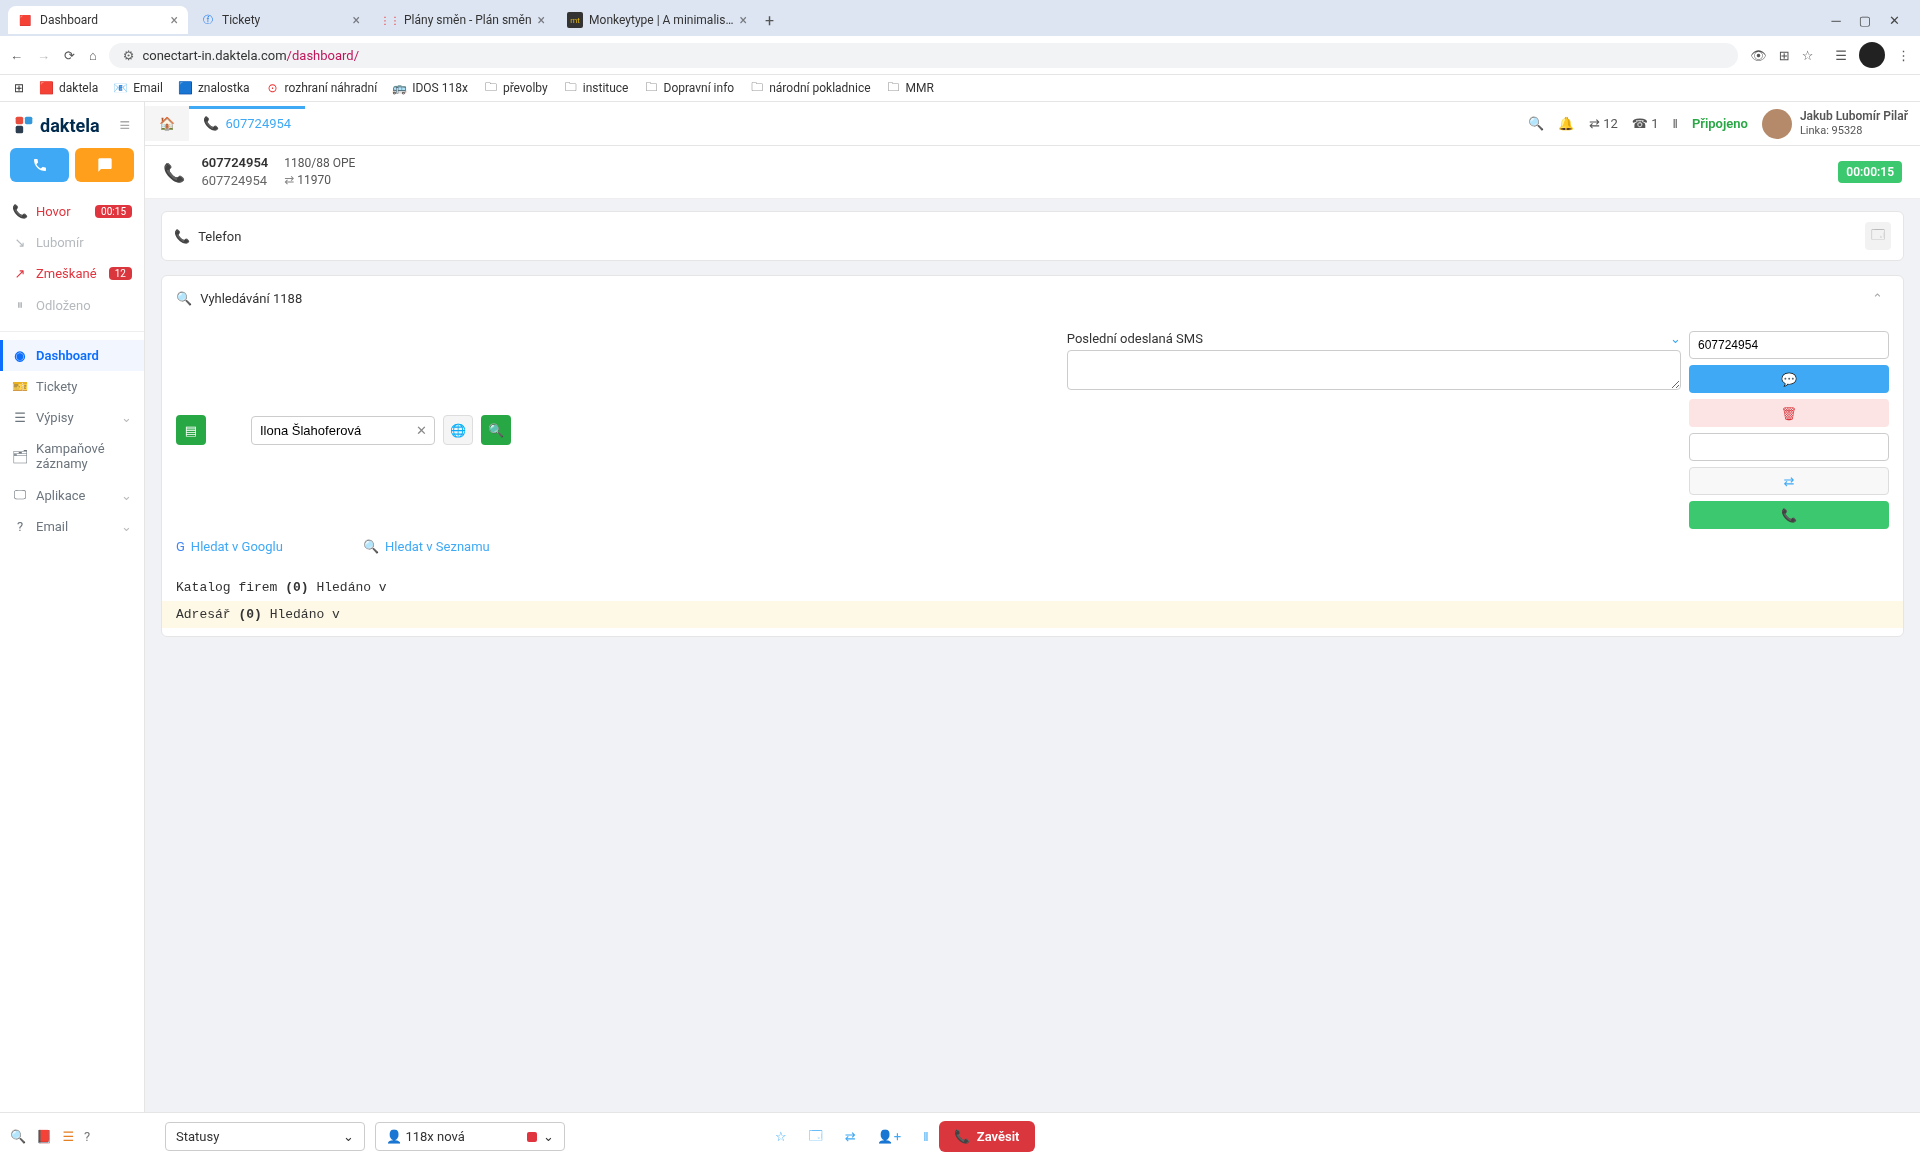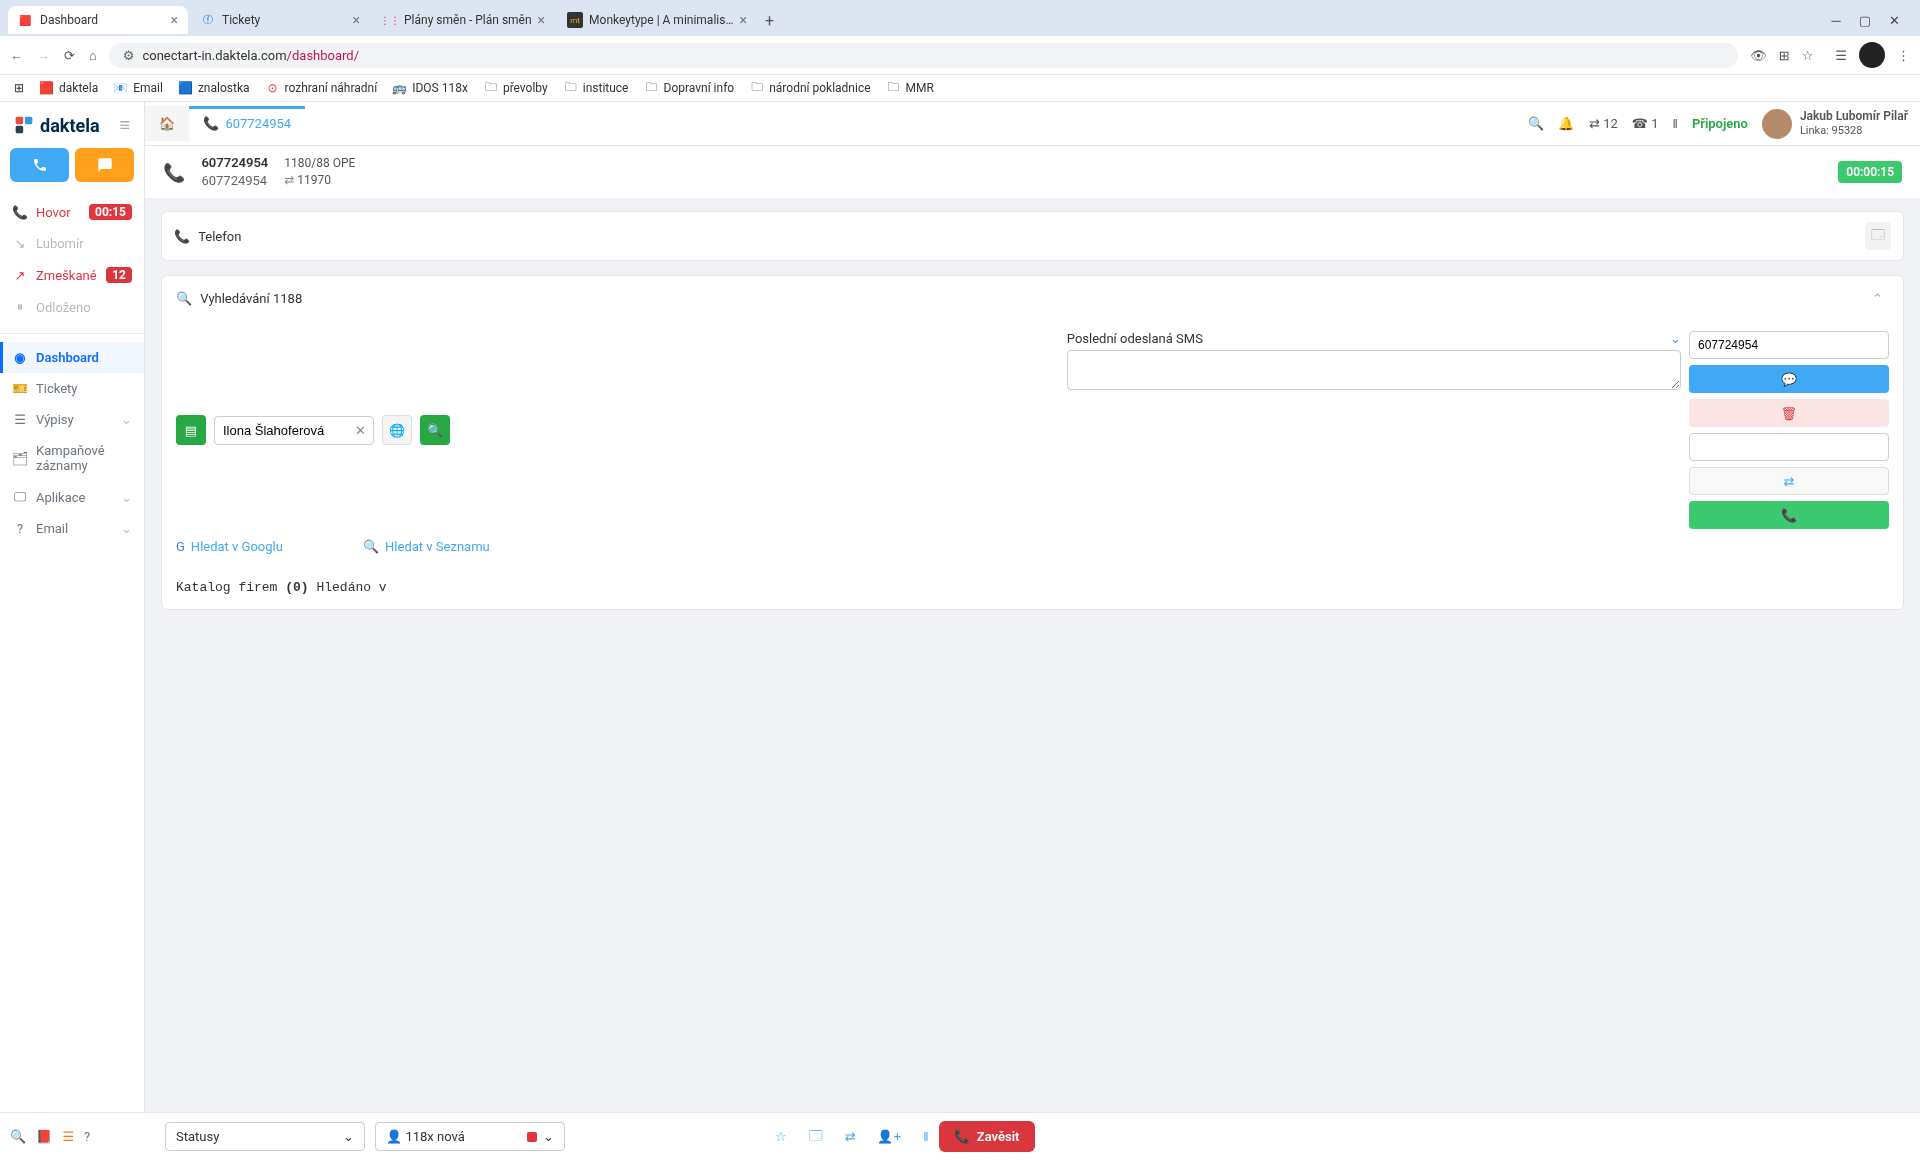--- a/index.html
+++ b/index.html
@@ -35,21 +35,21 @@
 
 .quickrow { display:flex; gap:6px; padding:0 10px 10px; }
 .qbtn { flex:1; height:34px; border-radius:6px; display:flex; align-items:center; justify-content:center; color:#fff; }
 .qbtn.phone { background:#3fa9f5; }
 .qbtn.chat { background:#ff9f1c; }
 
 .snav { list-style:none; padding:4px 0; }
 .snav li { display:flex; align-items:center; gap:8px; padding:8px 12px; color:#6c757d; font-size:13px; cursor:pointer; }
 .snav li.active { color:#0d6efd; border-left:3px solid #0d6efd; background:#f2f7ff; font-weight:600; padding-left:9px;}
 .snav .ic { width:16px; text-align:center; }
-.badge { margin-left:auto; background:#d9363e; color:#fff; font-size:12px; padding:1px 6px; border-radius:4px; font-weight:700; }
+.badge { margin-left:auto; background:#d9363e; color:#fff; font-size:10px; padding:1px 6px; border-radius:4px; font-weight:400; }
 .badge.red { background:#e0353e; }
 .chev { margin-left:auto; color:#bbb; }
 
 .main { flex:1; display:flex; flex-direction:column; background:#f0f2f5; }
 .apptop { display:flex; align-items:center; background:#fff; border-bottom:1px solid #e5e5e5; height:44px; }
 .apptab { padding:10px 14px; display:flex; align-items:center; gap:6px; color:#444; font-size:13px; }
 .apptab.home { background:#f5f5f5; }
 .apptab.active { border-top:3px solid #3fa9f5; color:#3fa9f5; padding-top:7px; }
 .topright { margin-left:auto; display:flex; align-items:center; gap:14px; padding:0 12px; color:#555; }
 .status-text { color:#28a745; font-weight:600; }
@@ -70,21 +70,21 @@
 .panel-h { display:flex; align-items:center; gap:8px; padding:10px 12px; font-size:13px; color:#333; }
 .panel-h.big { padding:12px 14px; }
 .panel-h .right { margin-left:auto; color:#aaa; background:#f2f2f2; padding:3px 6px; border-radius:4px; }
 
 .searchrow { display:flex; gap:10px; padding:10px 14px; flex-wrap:wrap; }
 .sleft { display:flex; gap:8px; align-items:center; flex:1; }
 .sqbtn { width:30px; height:30px; border-radius:4px; display:flex; align-items:center; justify-content:center; color:#fff; }
 .sqbtn.green { background:#28a745; }
 .sqbtn.gray { background:#f5f5f5; border:1px solid #ddd; color:#666; }
 .txtin { border:1px solid #ccc; border-radius:4px; padding:6px 8px; font-size:13px; }
-.txtin.who { width:160px; }
+.txtin.who { width:184px;margin-left:37px; }
 .txtin.where { flex:1; min-width:280px; }
 .inwrap { position:relative; display:flex; align-items:center; }
 .clearx { position:absolute; right:8px; color:#888; cursor:pointer; }
 
 .sright { display:flex; gap:8px; width:48%; }
 .sms-left { flex:1; }
 .sms-head { display:flex; align-items:center; gap:6px; font-size:13px; color:#333; margin-bottom:4px; }
 .sms-ta { width:100%; height:40px; border:1px solid #ccc; border-radius:4px; padding:5px; font-size:12px; resize:vertical; }
 .smsbtns { display:flex; gap:6px; margin-top:6px; }
 .smsbtns button { background:#f2f2f2; border:1px solid #ddd; padding:4px 10px; font-size:12px; color:#888; border-radius:4px; }
@@ -379,20 +379,23 @@
           <a>
               <span>🔍</span>
               <span>Hledat v Seznamu</span>
             </a>
         </div>
 
         <div class="katalog">
           <div class="row">
             <span>Katalog firem </span><b>(0)</b><span> Hledáno v</span>
           </div>
+          <div class="row hl">
+            <span>Adresář </span><b>(0)</b><span> Hledáno v</span>
+          </div>
         </div>
       </div>
     </div>
   </div>
 </div>
 
 <div class="bottombar">
   <div class="bleft">
     <span class="bic">🔍</span>
     <span class="bic" style="color:#c0392b">📕</span>

